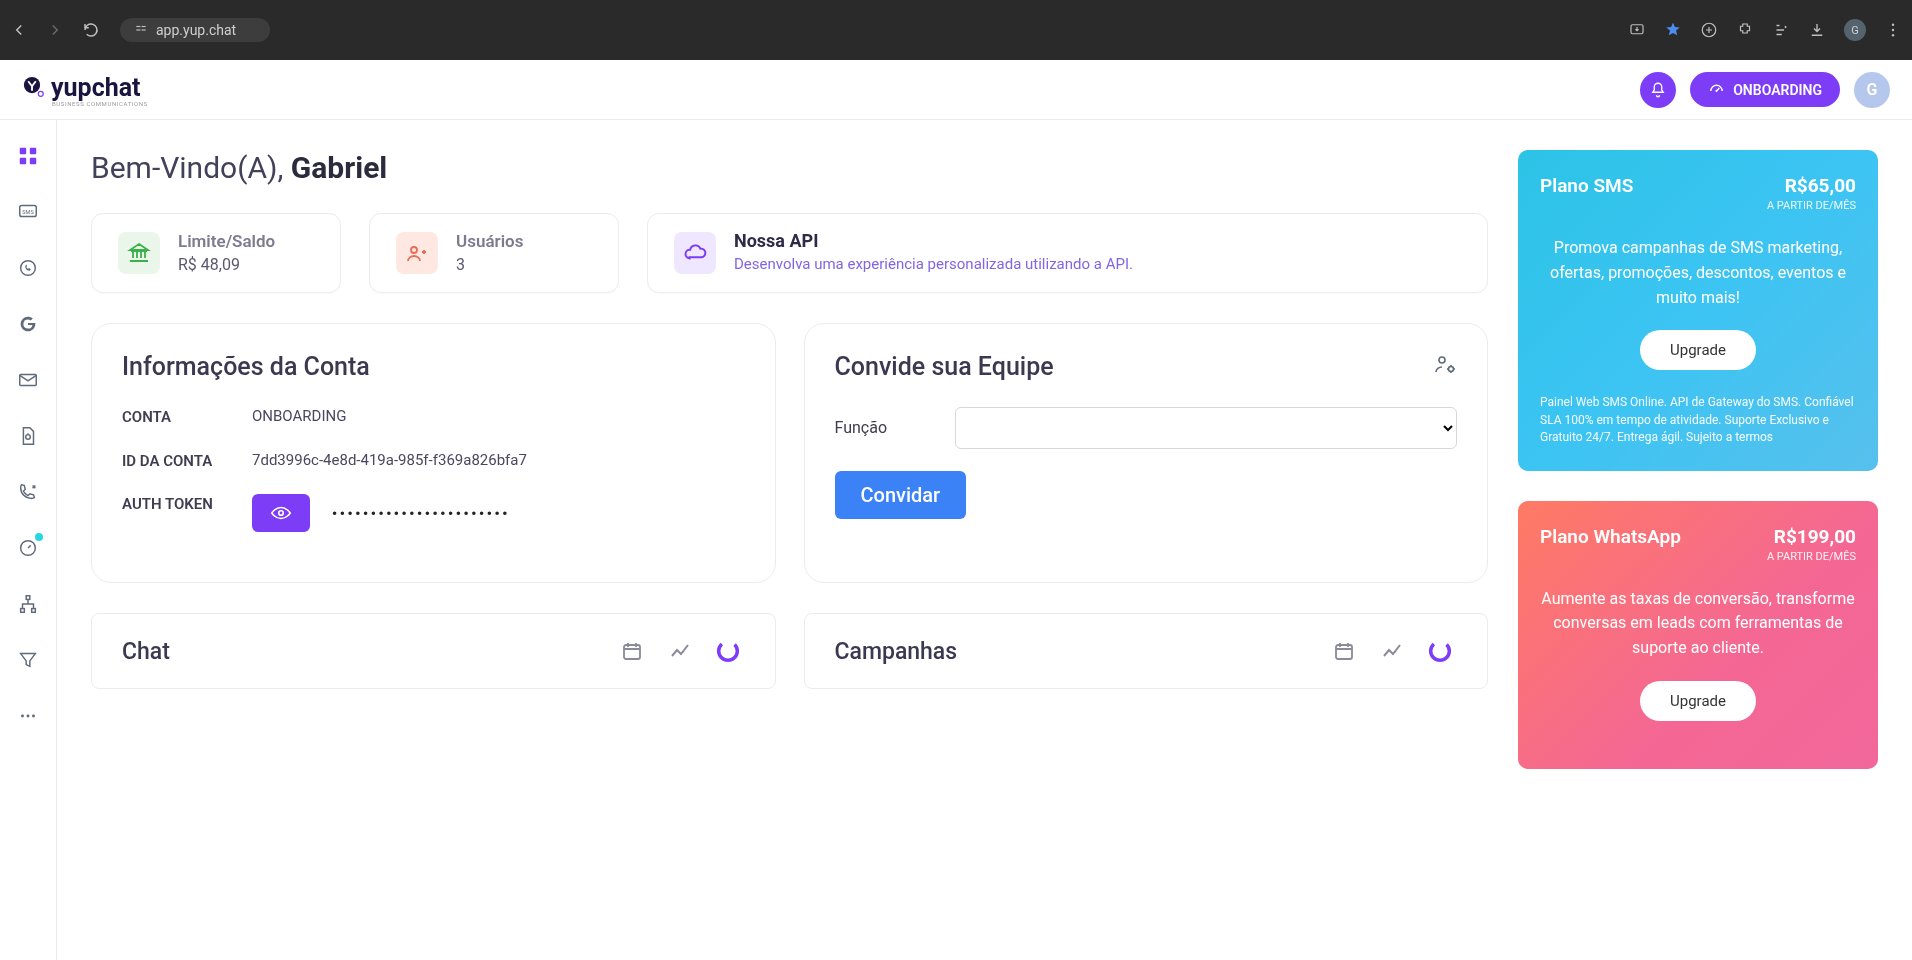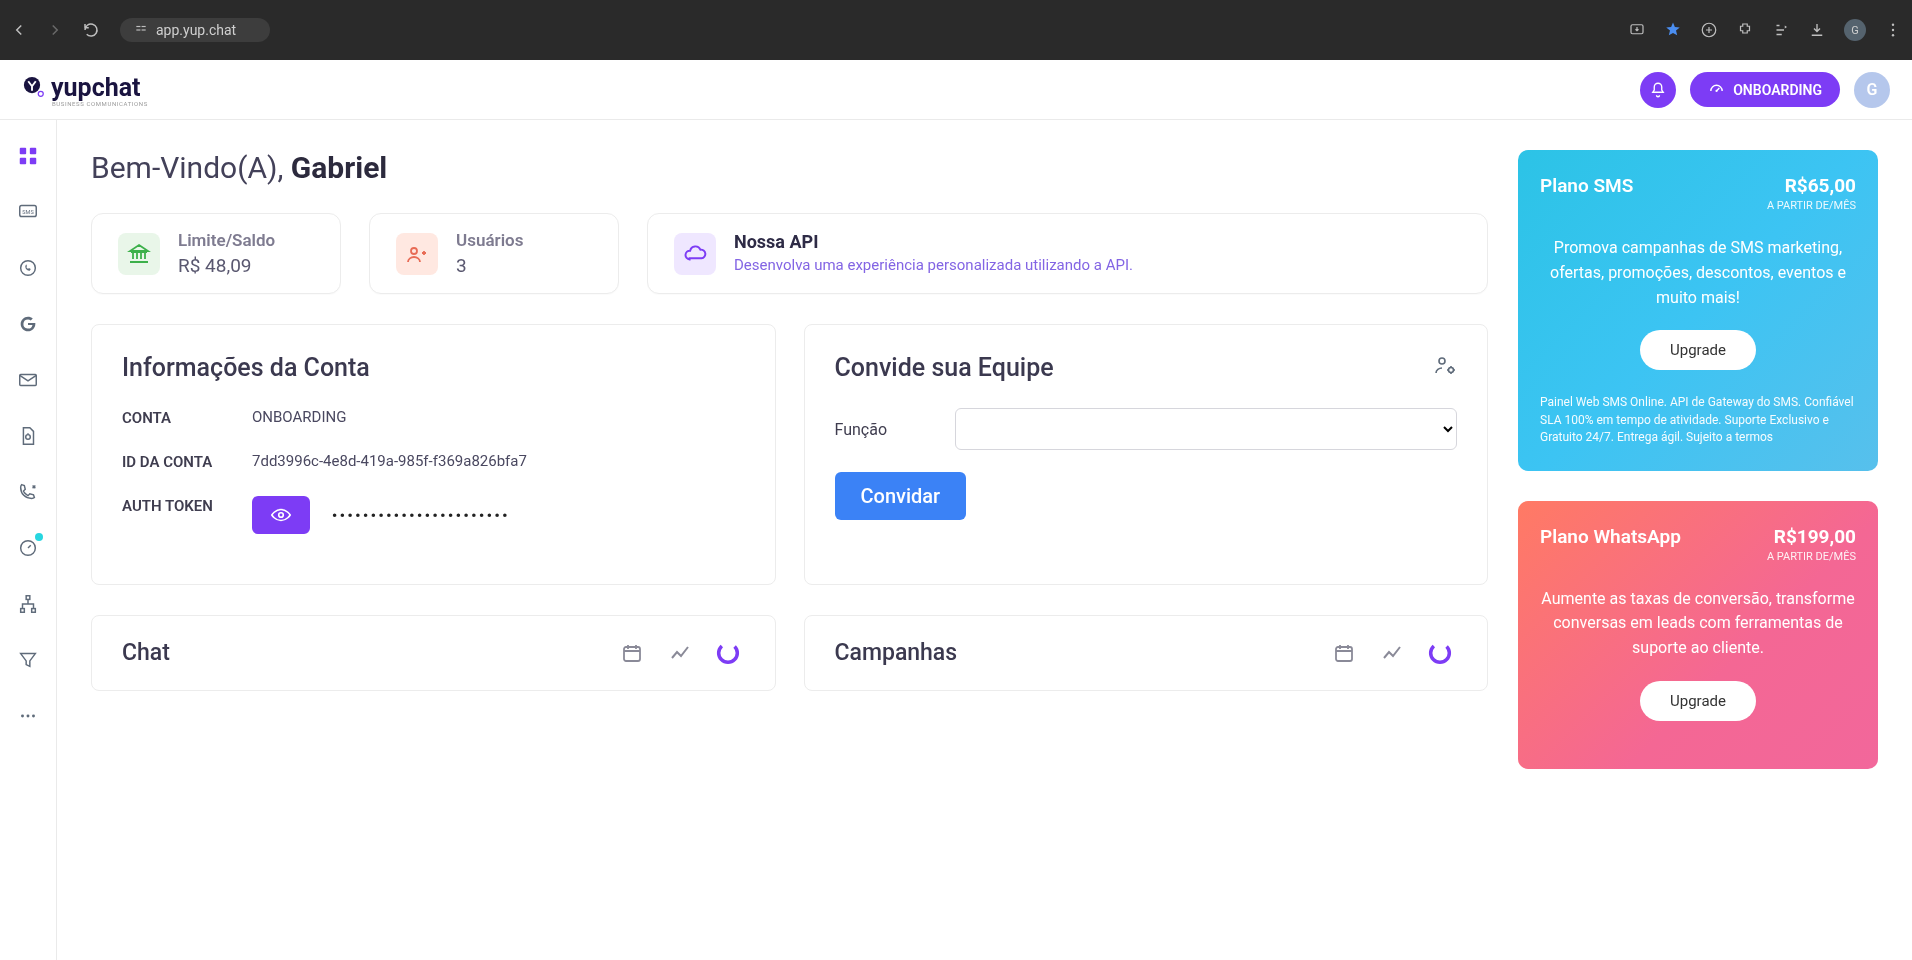--- a/index.html
+++ b/index.html
@@ -43,26 +43,26 @@
 .metrics-row { display: flex; gap: 28px; margin-bottom: 30px; }
 .metric-card { background: #fff; border: 1px solid #ececec; border-radius: 12px; padding: 16px 26px; display: flex; align-items: center; gap: 18px; box-shadow: 0 1px 1px rgba(0,0,0,0.02); }
 .metric-card.c1 { width: 250px; }
 .metric-card.c2 { width: 250px; }
 .metric-card.c3 { flex: 1; }
 .metric-icon { width: 42px; height: 42px; border-radius: 8px; display: flex; align-items: center; justify-content: center; }
 .metric-icon.green { background: #e9f6e9; }
 .metric-icon.pink { background: #ffe8e1; }
 .metric-icon.purple { background: #efe7ff; }
 .metric-title { font-size: 17px; font-weight: 600; color: #7e7b90; }
-.metric-value { font-size: 19px; color: #5a5870; margin-top: 4px; }
+.metric-value { font-size: 16px; color: #5a5870; margin-top: 4px; }
 .api-title { font-size: 18px; font-weight: 700; color: #2e2b46; margin-bottom: 3px; }
 .api-desc { font-size: 15px; color: #8365e4; line-height: 1.45; }
 
 .row2 { display: flex; gap: 28px; margin-bottom: 30px; }
-.info-card, .invite-card { border: 1px solid #ececec; border-radius: 8px; padding: 28px 30px; }
+.info-card, .invite-card { border: 1px solid #ececec; border-radius: 20px; padding: 28px 30px; }
 .info-card { flex: 1; }
 .invite-card { flex: 1; }
 .card-title { font-size: 25px; color: #3b394f; margin-bottom: 26px; font-weight: 500; }
 .card-head { display: flex; justify-content: space-between; align-items: flex-start; margin-bottom: 26px; }
 
 .kv { display: flex; margin-bottom: 22px; }
 .kv .k { width: 130px; font-size: 15px; color: #3f3d4f; font-weight: 600; line-height: 1.45; }
 .kv .v { flex: 1; font-size: 15px; color: #4a4860; }
 .eye-btn { width: 58px; height: 38px; background: #7d3cf5; border-radius: 6px; display: inline-flex; align-items: center; justify-content: center; margin-right: 18px; vertical-align: middle; cursor: pointer; }
 .mask { font-size: 17px; letter-spacing: 2px; color: #222; vertical-align: middle; }

